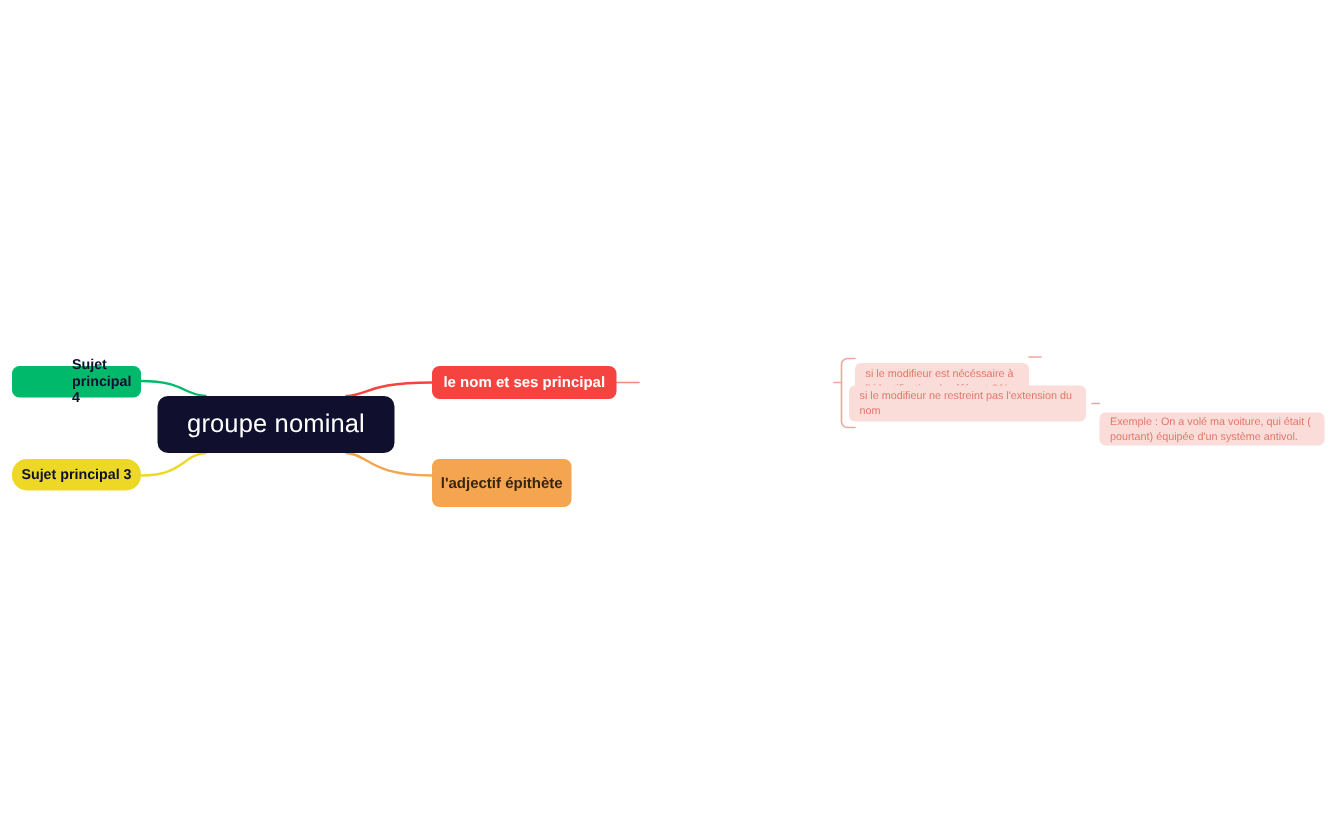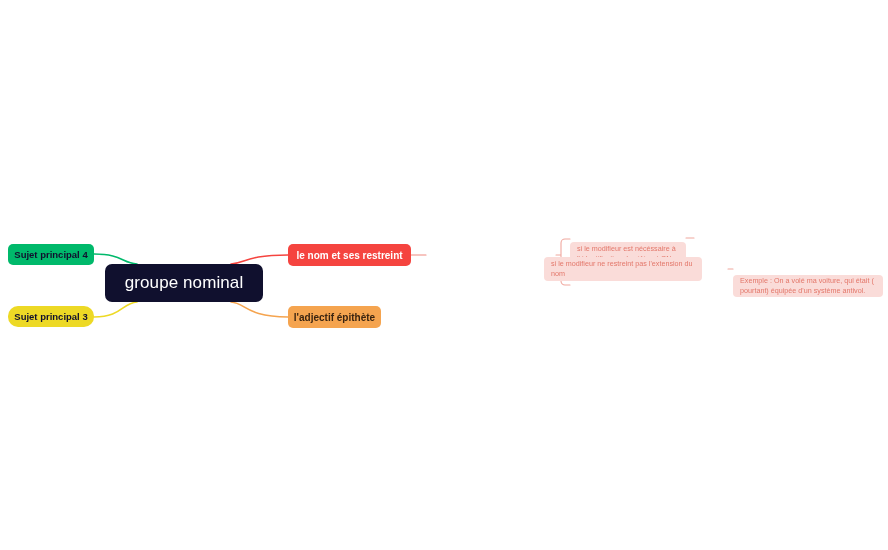--- a/index.html
+++ b/index.html
@@ -54,22 +54,23 @@
   
   .node-green {
     left: 8px;
     top: 244px;
     width: 86px;
     height: 21px;
     background: #00b96b;
     color: #10102e;
     font-size: 9.5px;
     font-weight: bold;
-    justify-content: center;
+    justify-content: flex-start;
     border-radius: 5px;
+    padding-left: 40px;
   }
   .node-yellow {
     left: 8px;
     top: 306px;
     width: 86px;
     height: 21px;
     background: #edd925;
     color: #10102e;
     font-size: 9.5px;
     font-weight: bold;
@@ -85,21 +86,21 @@
     color: #ffffff;
     font-size: 10px;
     font-weight: bold;
     justify-content: center;
     border-radius: 5px;
   }
   .node-orange {
     left: 288px;
     top: 306px;
     width: 93px;
-    height: 22px;
+    height: 32px;
     background: #f5a44f;
     color: #3a2410;
     font-size: 10px;
     font-weight: bold;
     justify-content: center;
     border-radius: 5px;
   }
 
   
   .node-pink {
@@ -121,21 +122,21 @@
     padding: 0 6px;
     font-size: 7.4px;
   }
   .node-pink-a1 {
     left: 570px;
     top: 242px;
     width: 116px;
     height: 24px;
   }
   .node-pink-a2 {
-    left: 544px;
+    left: 566px;
     top: 257px;
     width: 158px;
     height: 24px;
   }
   .node-pink-b1 {
     left: 694px;
     top: 224px;
     width: 144px;
     height: 29px;
   }
@@ -178,21 +179,21 @@
 
   <div class="node node-green">
     <span>Sujet principal 4</span>
   </div>
 
   <div class="node node-yellow">
     <span>Sujet principal 3</span>
   </div>
 
   <div class="node node-red">
-    <span>le nom et ses restreint</span>
+    <span>le nom et ses principal</span>
   </div>
 
   <div class="node node-orange">
     <span>l'adjectif épithète</span>
   </div>
 
 
   <div class="node node-pink node-pink-a1">
     <span>si le modifieur est nécéssaire à l' identification du référent GN</span>
   </div>

